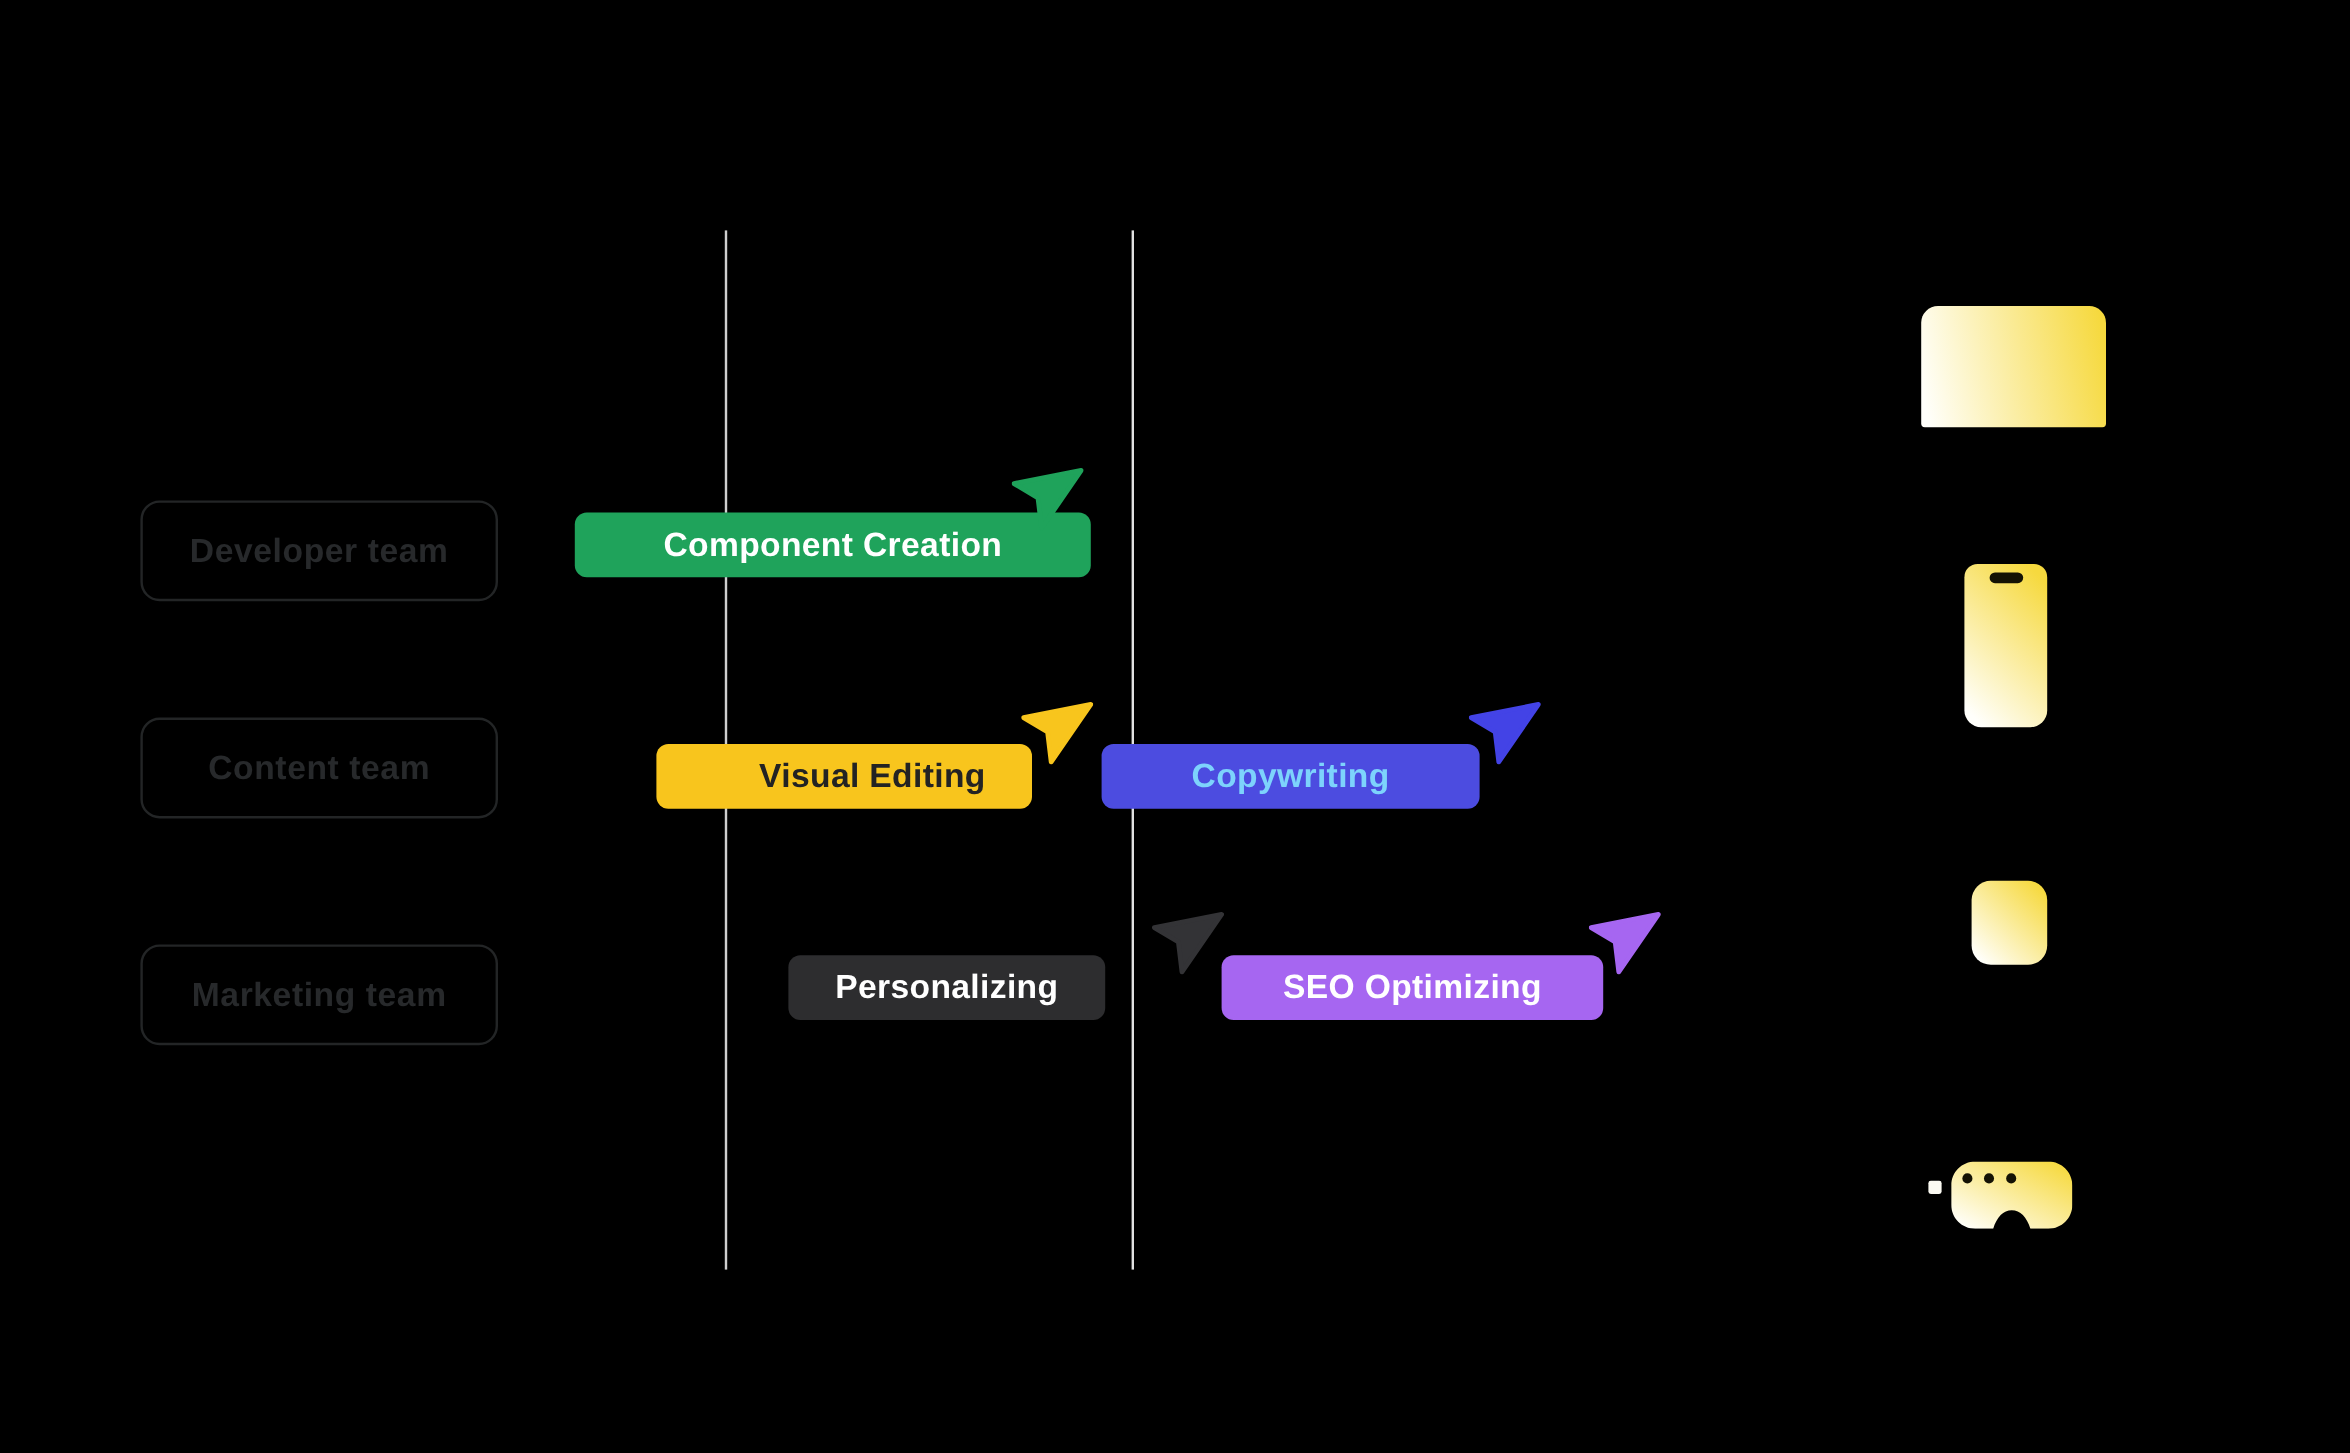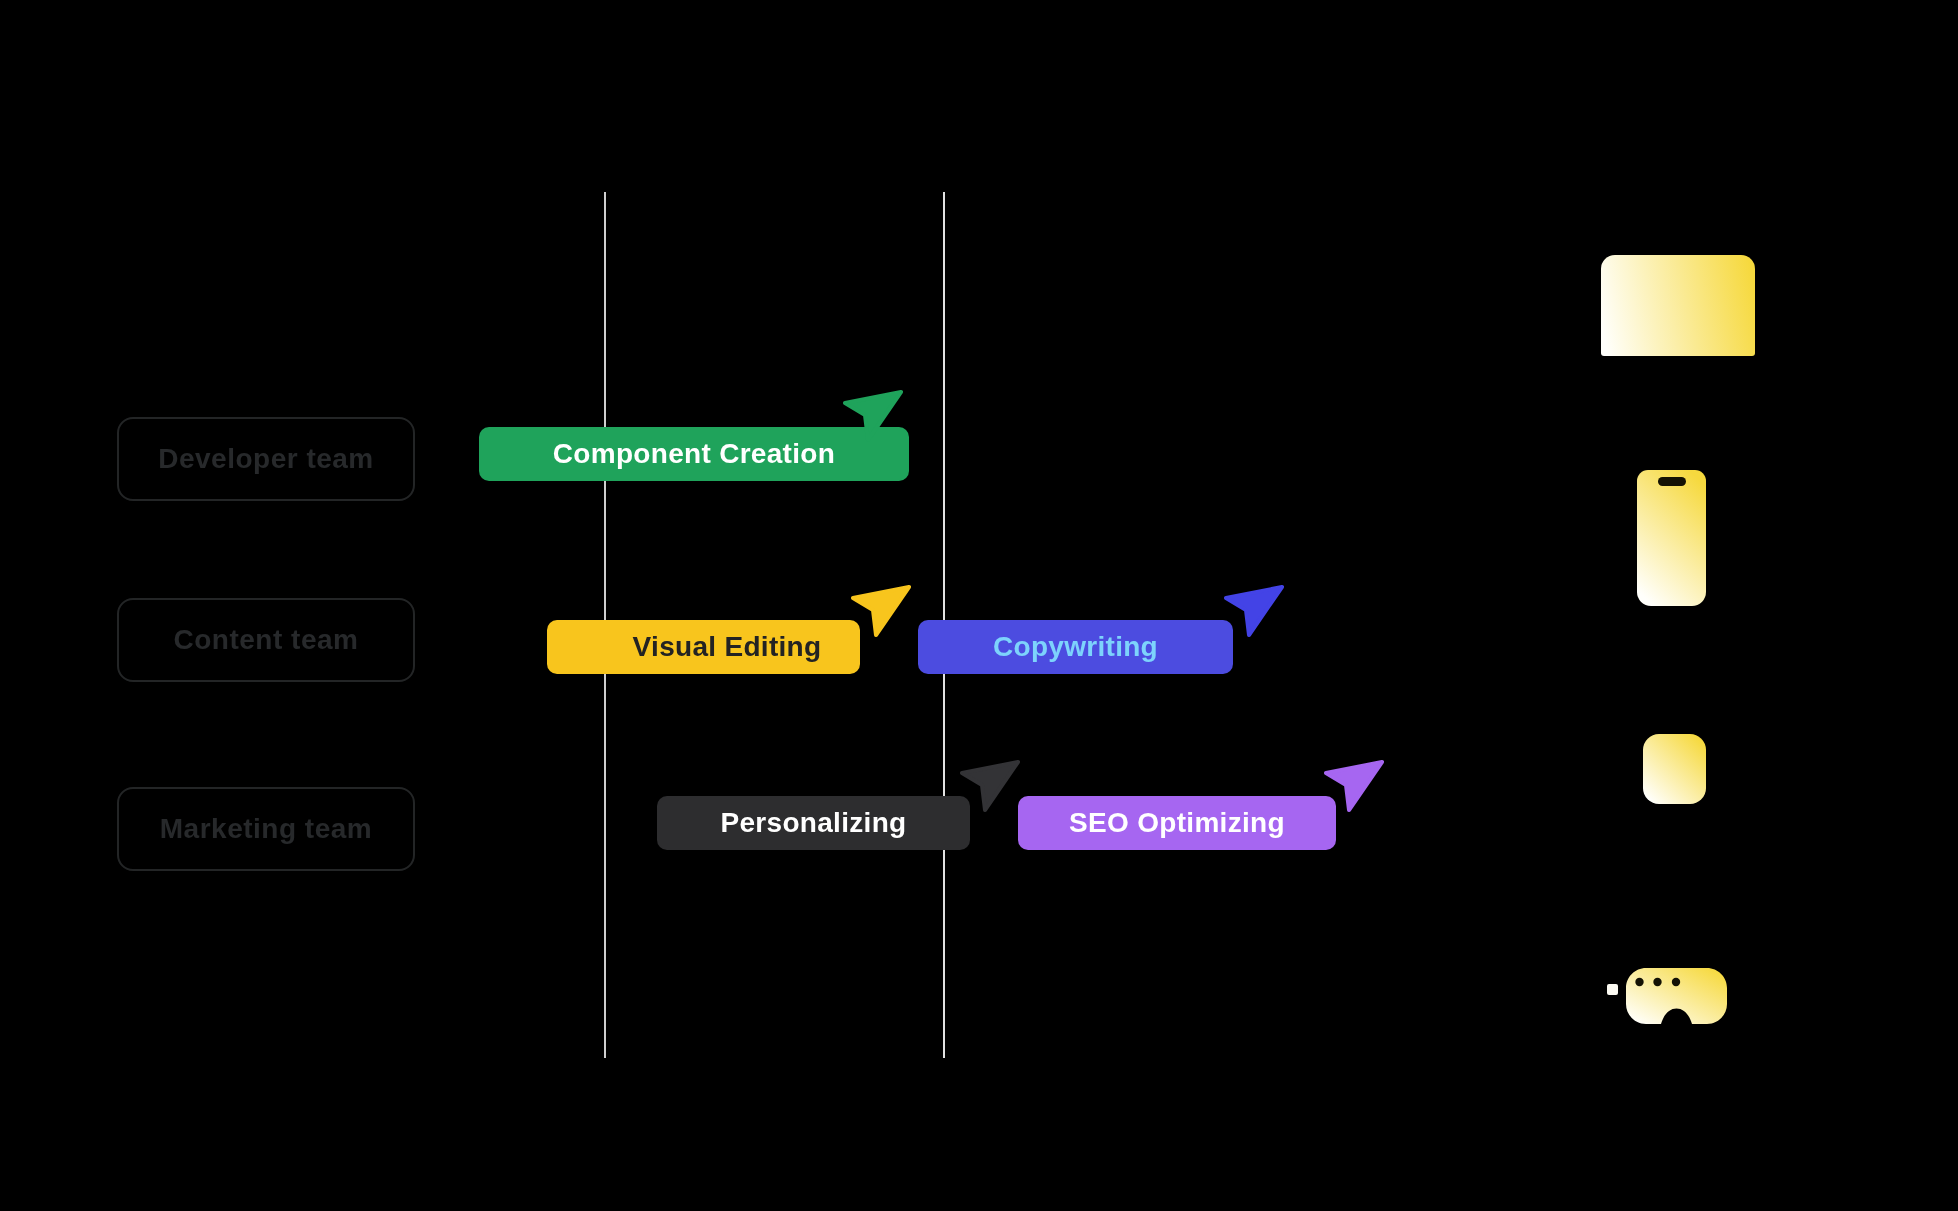--- a/index.html
+++ b/index.html
@@ -26,21 +26,21 @@
 
   .badge{
     position:absolute;height:54px;border-radius:10px;
     display:flex;align-items:center;justify-content:center;
     font-weight:700;font-size:28px;letter-spacing:.3px;
     z-index:3;box-sizing:border-box;
   }
   #badge-component-creation{left:463px;top:427px;width:430px;margin-left:16px;}
   #badge-visual-editing{left:547px;top:620px;width:313px;padding-left:47px;}
   #badge-copywriting{left:918px;top:620px;width:315px;}
-  #badge-personalizing{left:657px;top:796px;width:313px;}
+  #badge-personalizing{left:657px;top:796px;width:264px;}
   #badge-seo-optimizing{left:1018px;top:796px;width:318px;text-align:center;}
 
   .cursor{position:absolute;width:60px;height:52px;z-index:4;}
   #cursor-component-creation{left:843px;top:390px;}
   #cursor-visual-editing{left:851px;top:585px;}
   #cursor-copywriting{left:1224px;top:585px;}
   #cursor-personalizing{left:960px;top:760px;}
   #cursor-seo-optimizing{left:1324px;top:760px;}
 
   .device{position:absolute;z-index:2;}

